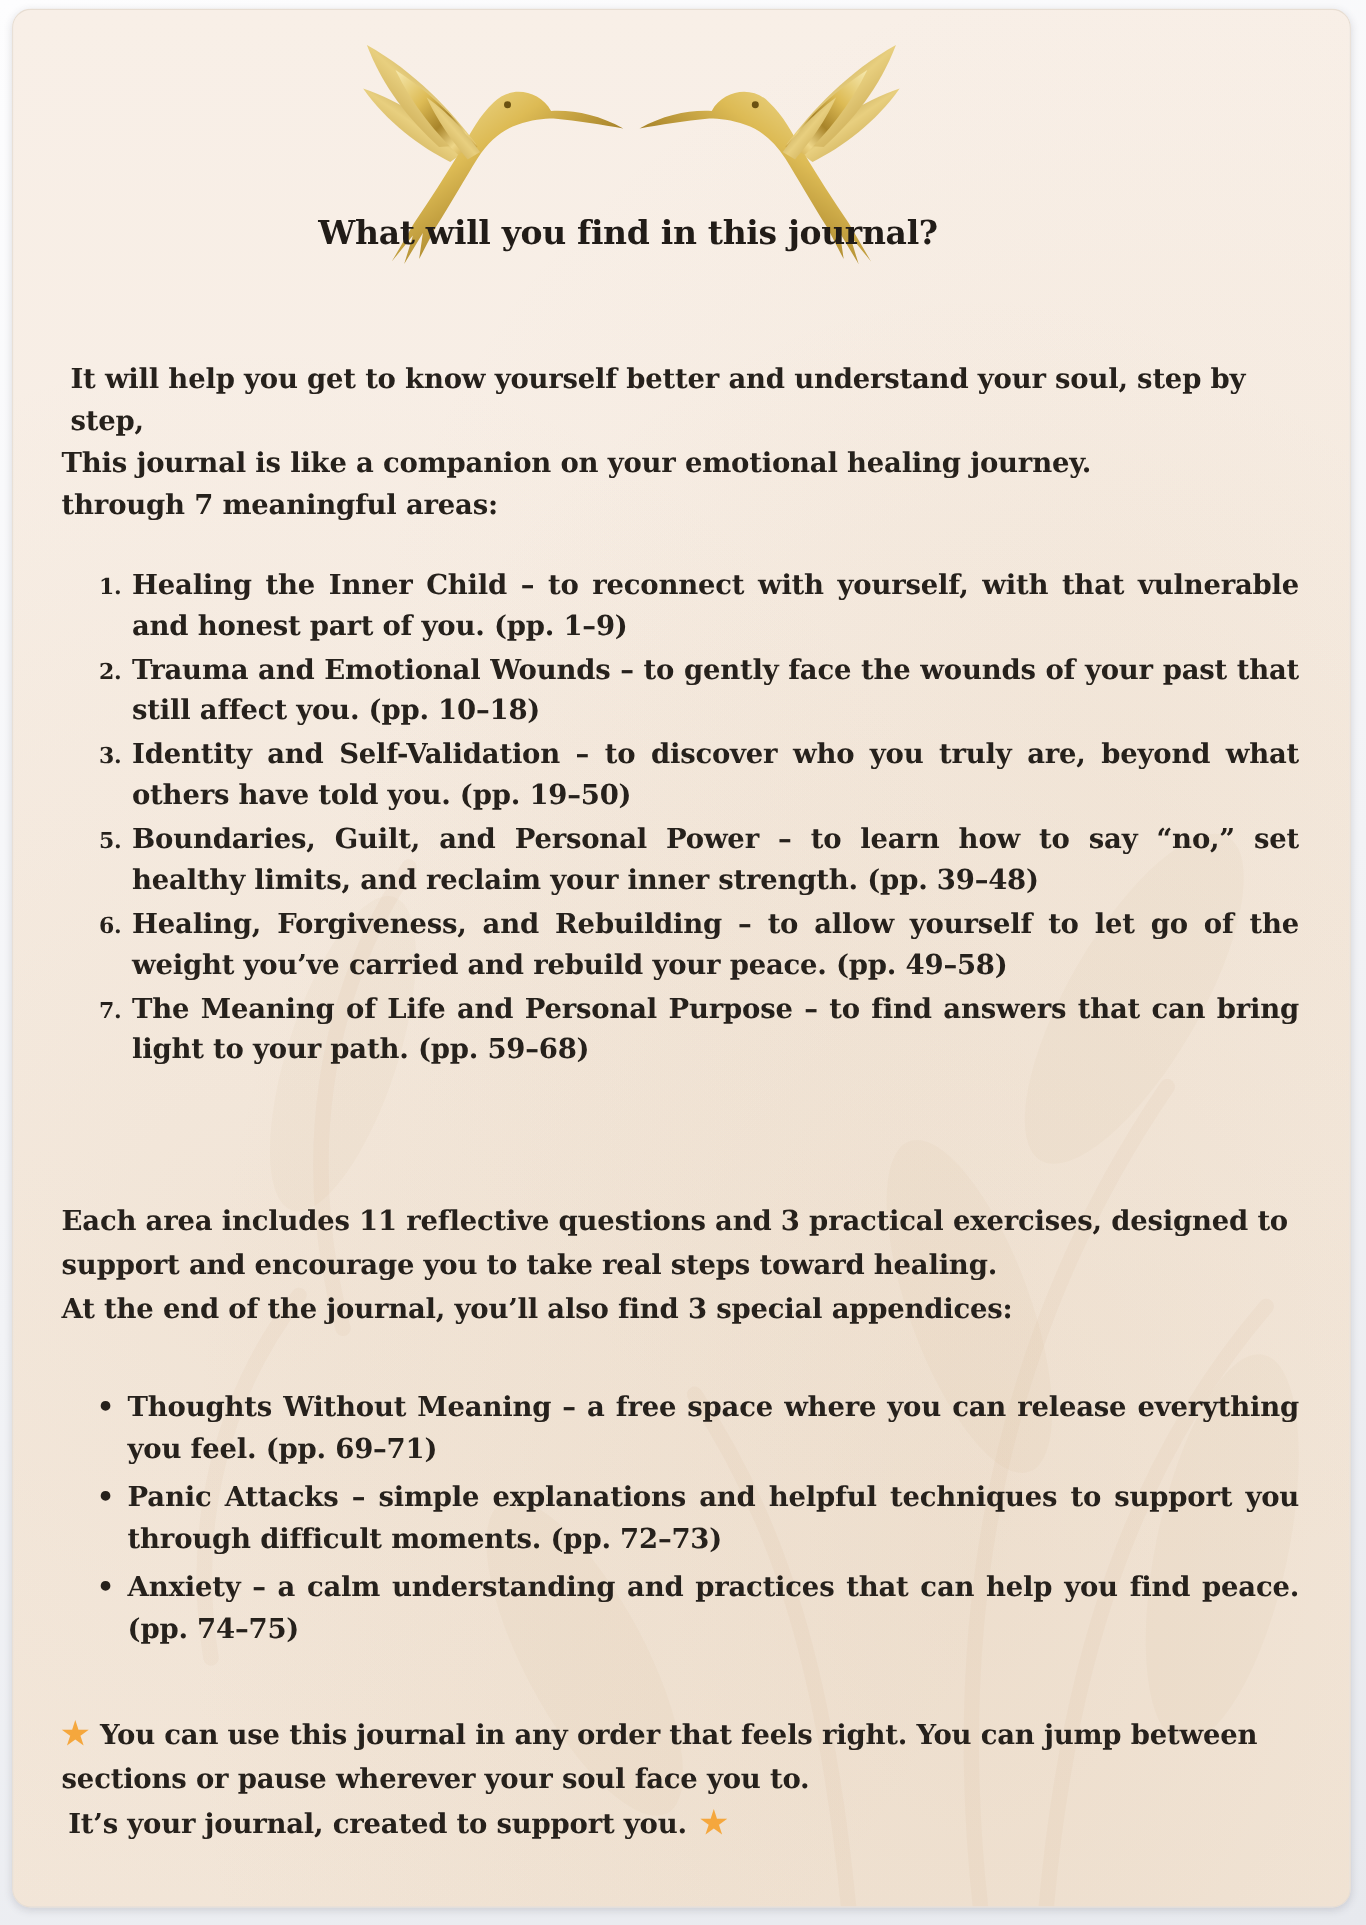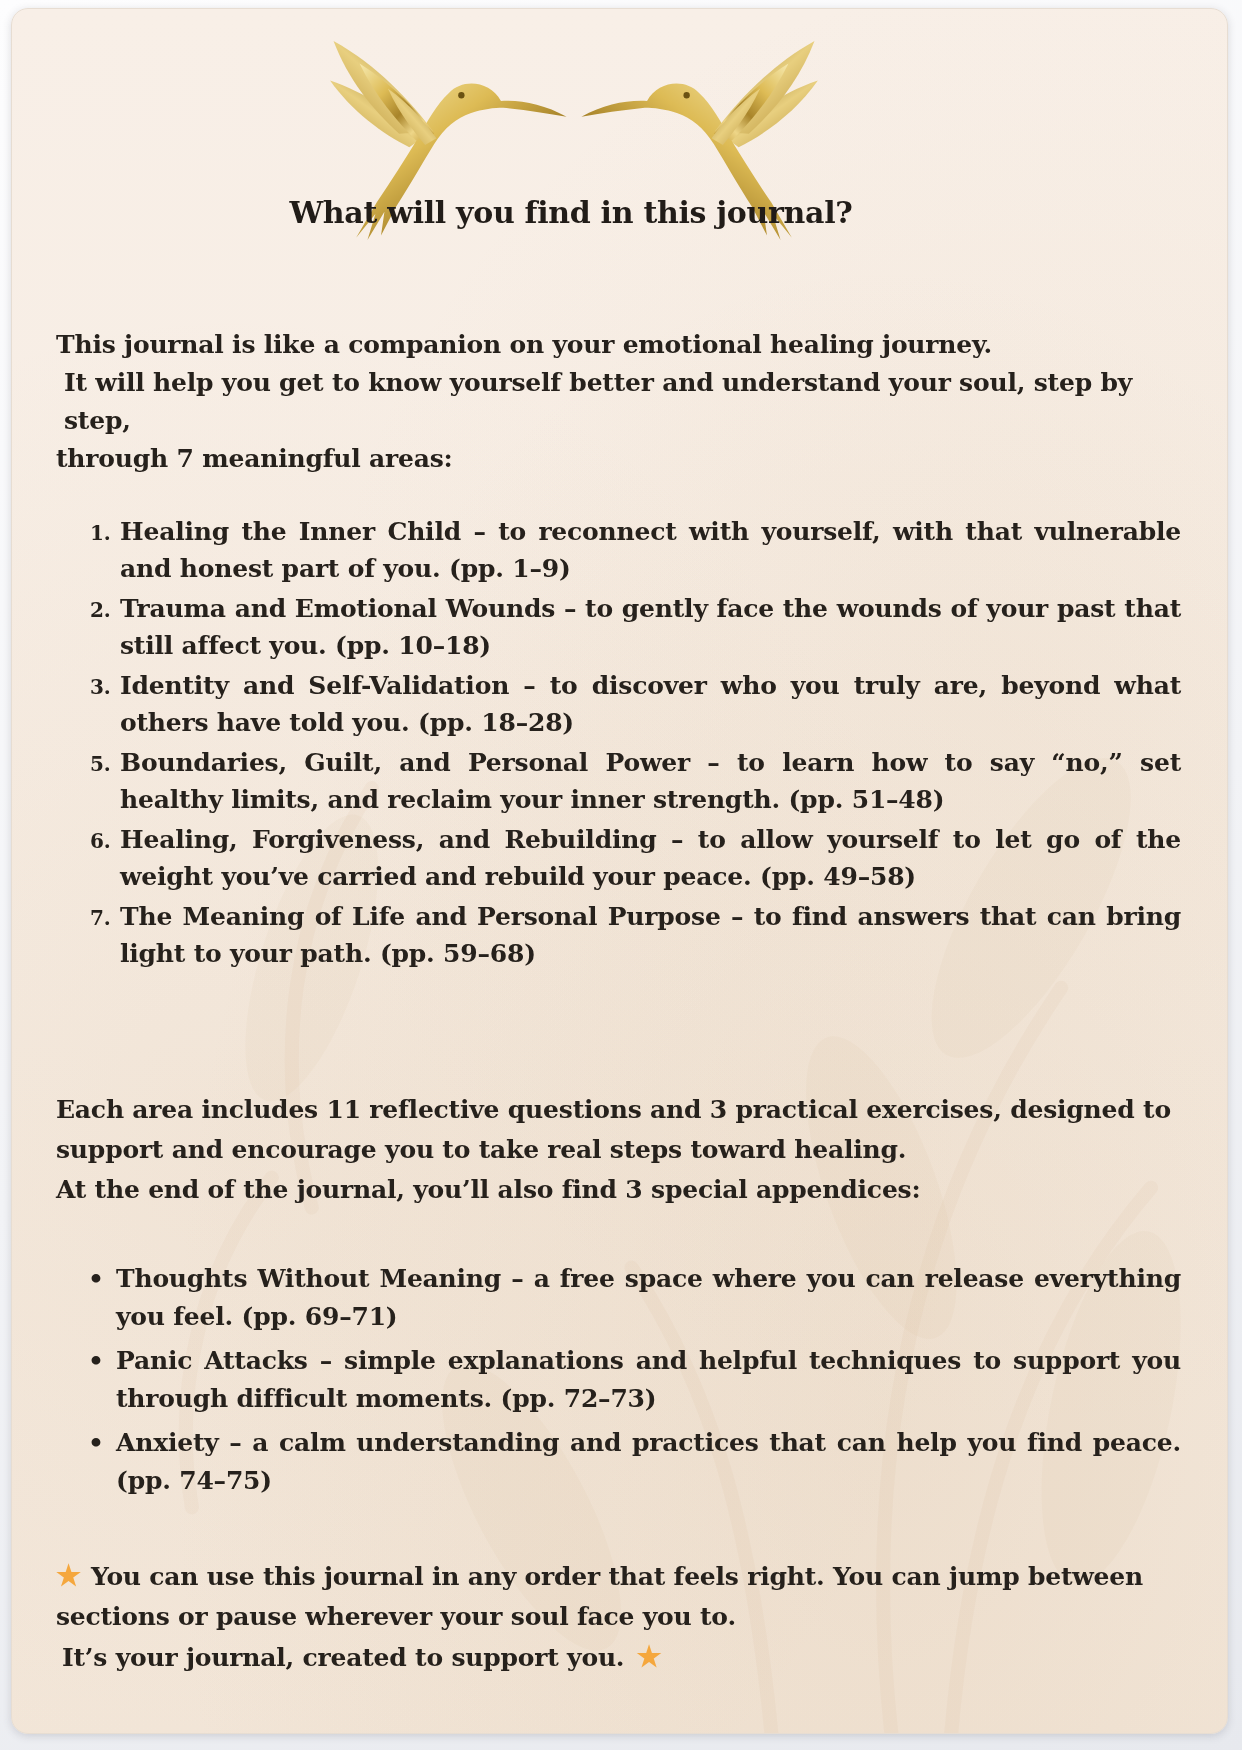--- a/index.html
+++ b/index.html
@@ -134,30 +134,30 @@
       <path d="M109,89 C95,70 73,46 43,27 C57,56 77,79 93,95 Z" fill="url(#goldA2)"></path>
       <path d="M111,93 C101,80 88,63 68,49 C79,73 93,89 101,99 Z" fill="url(#goldB2)"></path>
       <circle cx="133" cy="55" r="2.8" fill="#6b5212"></circle>
     </svg>
 
     <h1 class="title">What will you find in this journal?</h1>
 
     <div class="content">
 
       <p class="intro">
+        <span class="ln indent1">It will help you get to know yourself better and understand your soul, step by step,</span>
         <span class="ln">This journal is like a companion on your emotional healing journey.</span>
-        <span class="ln indent1">It will help you get to know yourself better and understand your soul, step by step,</span>
         <span class="ln">through 7 meaningful areas:</span>
       </p>
 
       <ol class="areas">
         <li><span class="num">1.</span><span>Healing the Inner Child – to reconnect with yourself, with that vulnerable and honest part of you. (pp. 1–9)</span></li>
         <li><span class="num">2.</span><span>Trauma and Emotional Wounds – to gently face the wounds of your past that still affect you. (pp. 10–18)</span></li>
-        <li><span class="num">3.</span><span>Identity and Self-Validation – to discover who you truly are, beyond what others have told you. (pp. 18–28)</span></li>
-        <li><span class="num">5.</span><span>Boundaries, Guilt, and Personal Power – to learn how to say “no,” set healthy limits, and reclaim your inner strength. (pp. 51–48)</span></li>
+        <li><span class="num">3.</span><span>Identity and Self-Validation – to discover who you truly are, beyond what others have told you. (pp. 19–50)</span></li>
+        <li><span class="num">5.</span><span>Boundaries, Guilt, and Personal Power – to learn how to say “no,” set healthy limits, and reclaim your inner strength. (pp. 39–48)</span></li>
         <li><span class="num">6.</span><span>Healing, Forgiveness, and Rebuilding – to allow yourself to let go of the weight you’ve carried and rebuild your peace. (pp. 49–58)</span></li>
         <li><span class="num">7.</span><span>The Meaning of Life and Personal Purpose – to find answers that can bring light to your path. (pp. 59–68)</span></li>
       </ol>
 
       <p class="middle">
         <span class="ln">Each area includes 11 reflective questions and 3 practical exercises, designed to</span>
         <span class="ln">support and encourage you to take real steps toward healing.</span>
         <span class="ln">At the end of the journal, you’ll also find 3 special appendices:</span>
       </p>
 

